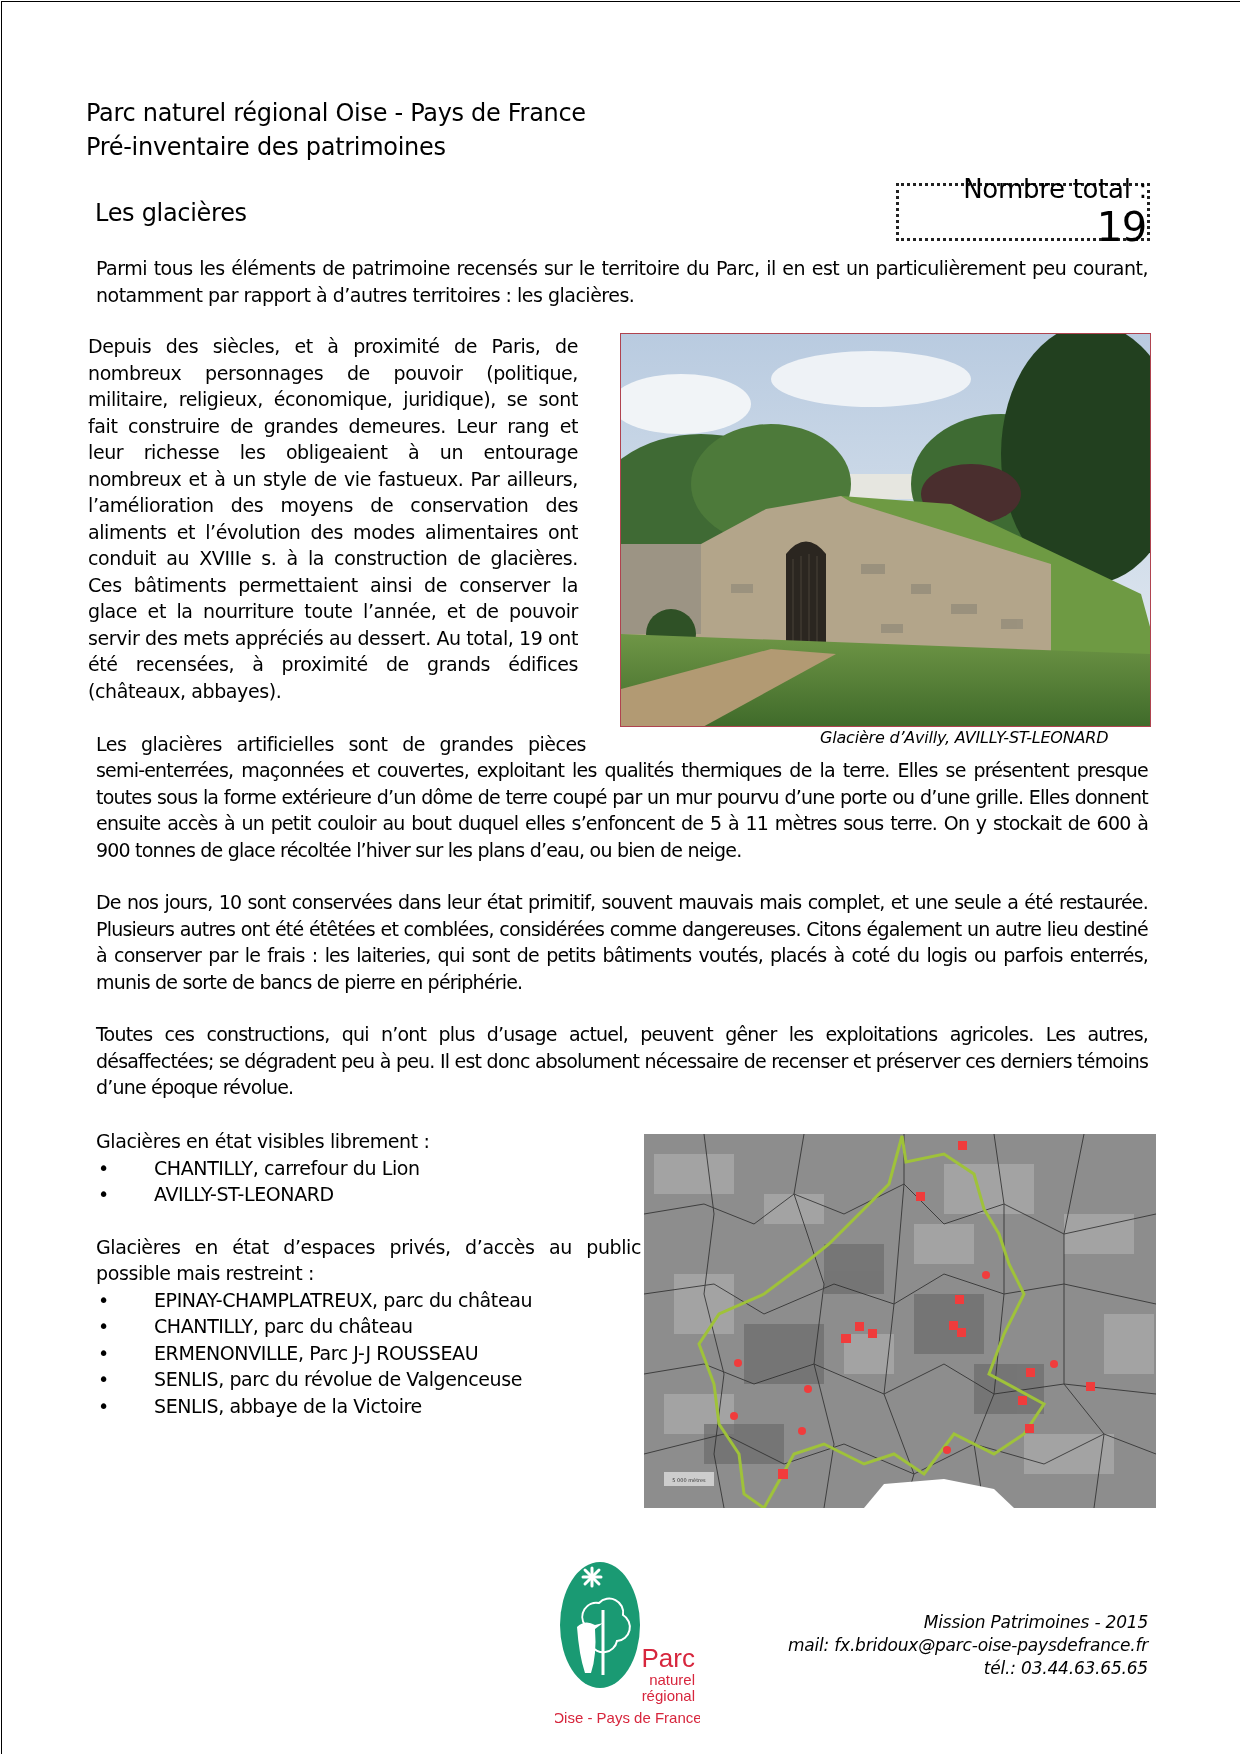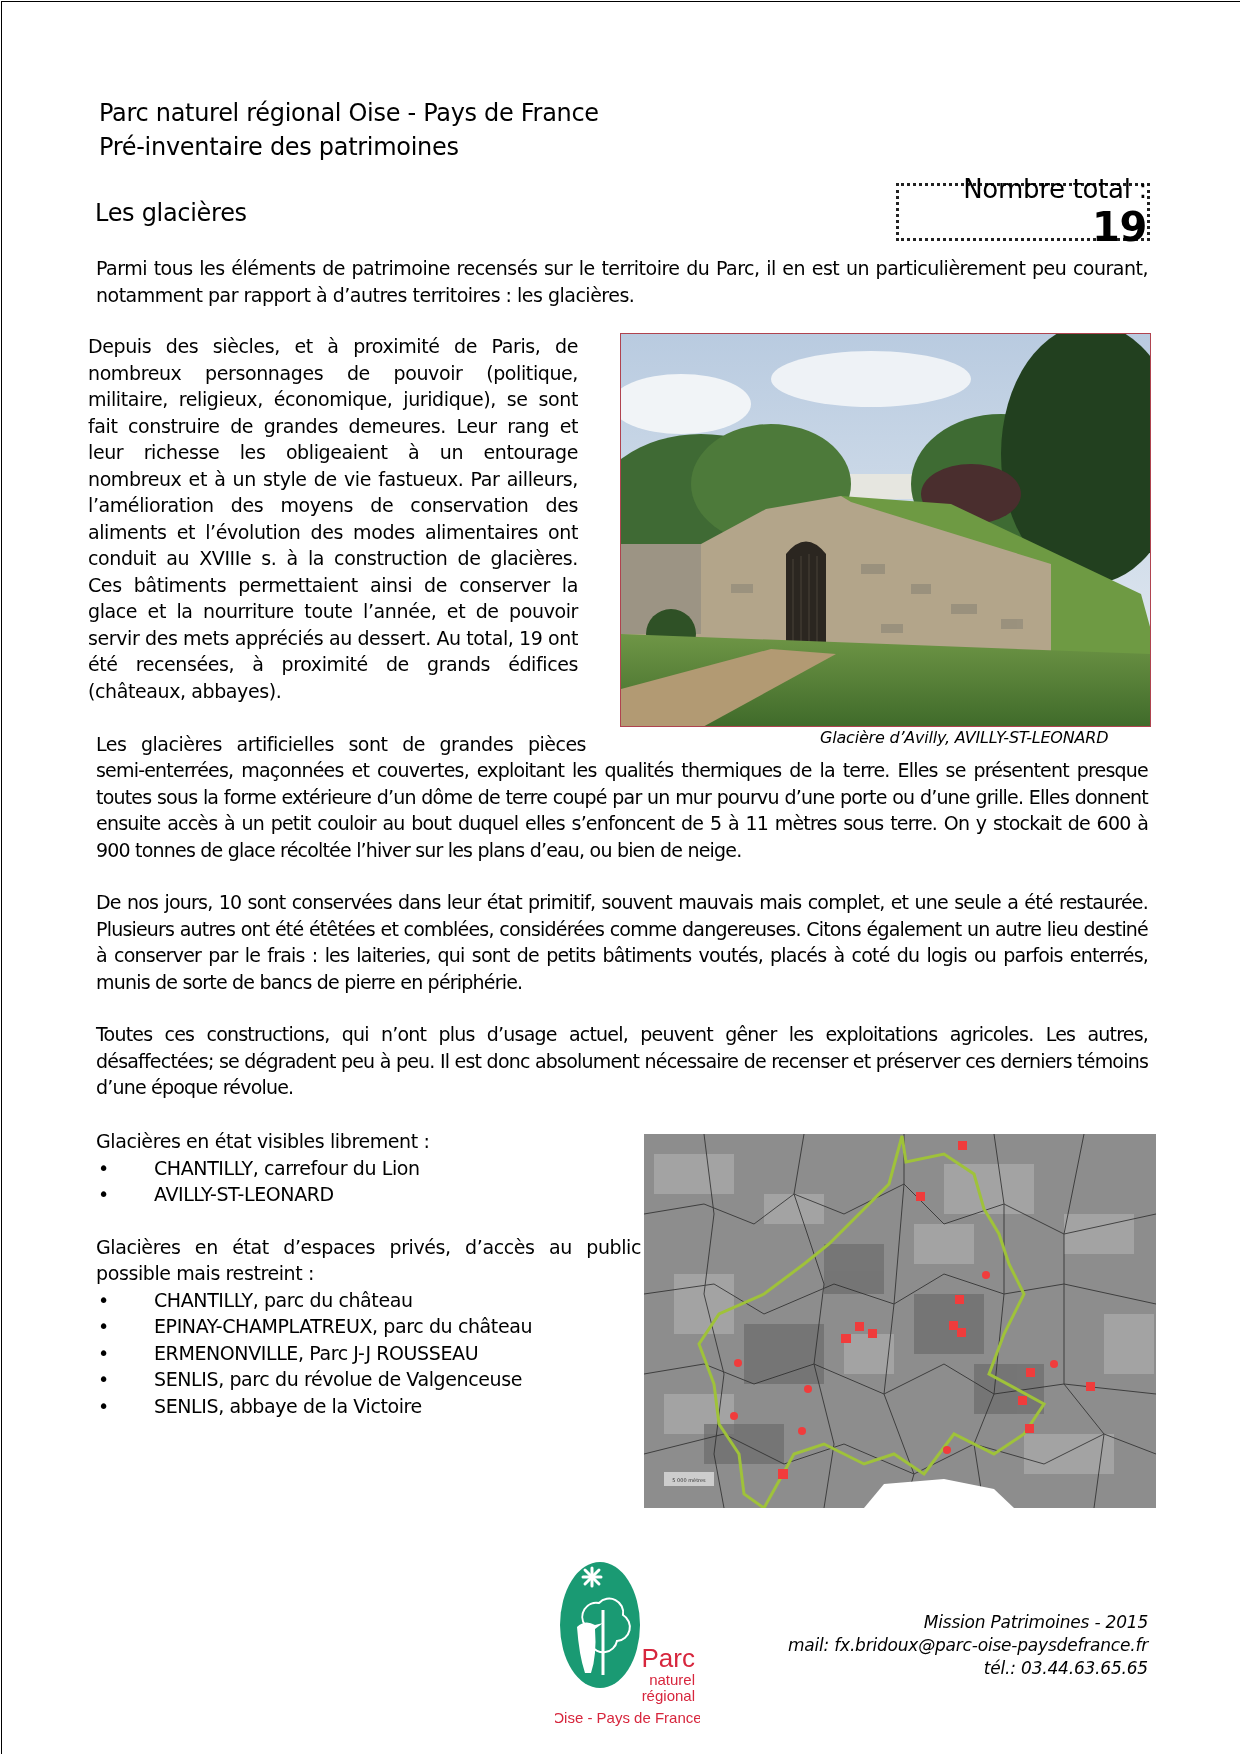--- a/index.html
+++ b/index.html
@@ -1,26 +1,26 @@
 <!DOCTYPE html>
 <html><head>
 <meta charset="utf-8">
 <style>
   html, body { margin: 0; padding: 0; background: #ffffff; }
   body { width: 1240px; height: 1754px; position: relative; overflow: hidden;
          font-family: "DejaVu Sans", "Liberation Sans", sans-serif; color: #000; }
   .page-frame { position: absolute; left: 1px; top: 1px; width: 1239px; height: 1753px;
          border-left: 1px solid #000; border-top: 1px solid #000; box-sizing: border-box; }
   .abs { position: absolute; }
-  .h1 { left: 99px; top: 96px; font-size: 24px; line-height: 34px; letter-spacing: -0.3px; }
+  .h1 { left: 86px; top: 96px; font-size: 24px; line-height: 34px; letter-spacing: -0.3px; }
   .section-title { left: 95px; top: 196px; font-size: 24px; line-height: 34px; letter-spacing: -0.3px; }
   .count-box { left: 896px; top: 183px; width: 254px; height: 58px; border: 3px dotted #222;
          box-sizing: border-box; display: flex; align-items: flex-end; justify-content: center;
          font-size: 26px; letter-spacing: -0.3px; flex-direction: column; }
-  .count-box .num { font-size: 40px; margin-left: 16px; font-weight: 700; }
+  .count-box .num { font-size: 40px; margin-left: 16px; font-weight: 400; }
   .p { font-size: 19px; line-height: 26.5px; text-align: justify; letter-spacing: -0.5px; }
   .intro { left: 96px; top: 255px; width: 1052px; }
   .left-para { left: 88px; top: 333px; width: 490px; letter-spacing: -0.4px; }
   .text-line-first { left: 96px; top: 731px; width: 490px; }
   .cont-para { left: 96px; top: 757px; width: 1052px; letter-spacing: -0.8px; }
   .para3 { left: 96px; top: 889px; width: 1052px; letter-spacing: -0.8px; }
   .para4 { left: 96px; top: 1021px; width: 1052px; letter-spacing: -0.8px; }
   .photo { left: 620px; top: 333px; width: 531px; height: 394px; border: 1px solid #b0434f;
          box-sizing: border-box; overflow: hidden; }
   .caption { left: 820px; top: 728px; width: 330px; text-align: left; font-style: italic;
@@ -113,22 +113,22 @@
 
 <div class="abs lists">
   <div>Glacières en état visibles librement :</div>
   <ul>
     <li>CHANTILLY, carrefour du Lion</li>
     <li>AVILLY-ST-LEONARD</li>
   </ul>
   <div class="gap"></div>
   <div class="list-heading">Glacières en état d’espaces privés, d’accès au public possible mais restreint :</div>
   <ul>
+    <li>EPINAY-CHAMPLATREUX, parc du château</li>
     <li>CHANTILLY, parc du château</li>
-    <li>EPINAY-CHAMPLATREUX, parc du château</li>
     <li>ERMENONVILLE, Parc J-J ROUSSEAU</li>
     <li>SENLIS, parc du révolue de Valgenceuse</li>
     <li>SENLIS, abbaye de la Victoire</li>
   </ul>
 </div>
 
 <div class="abs map">
   <svg width="512" height="374" viewBox="0 0 512 374">
     <rect width="512" height="374" fill="#8d8d8d"></rect>
     <g fill="#a9a9a9" opacity="0.8">

